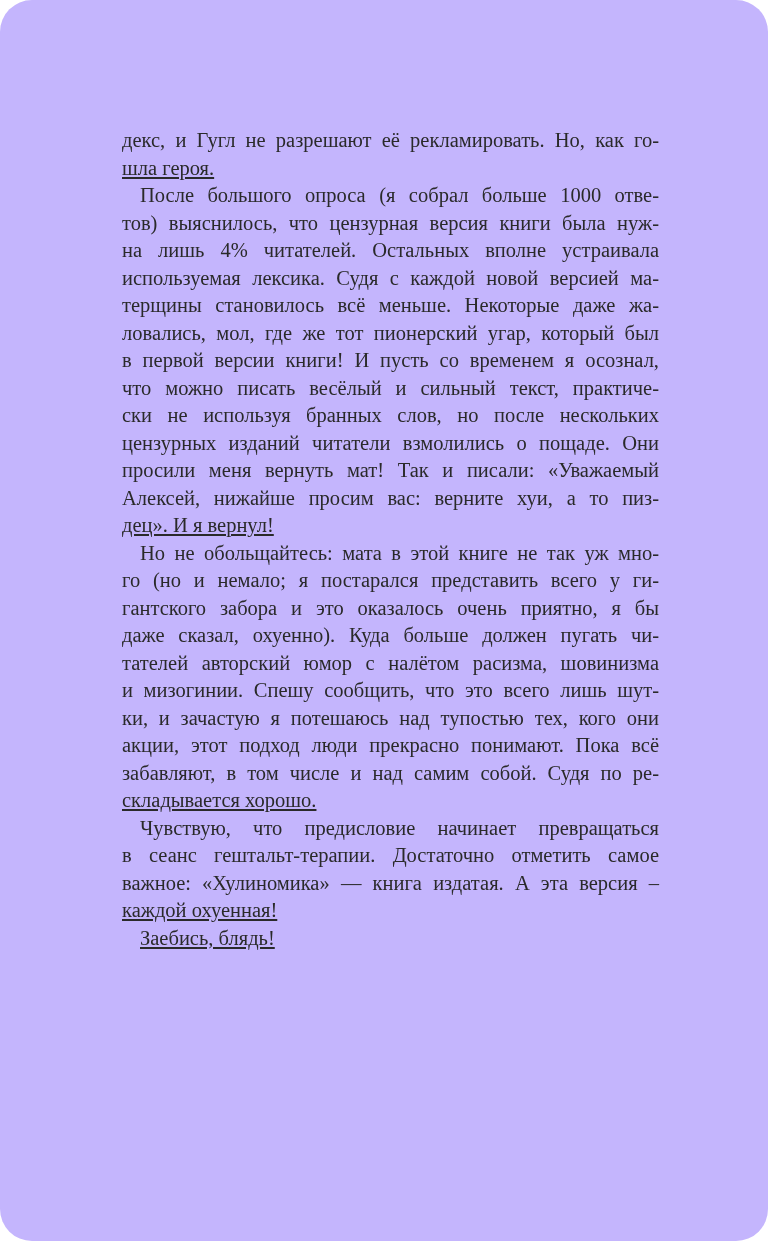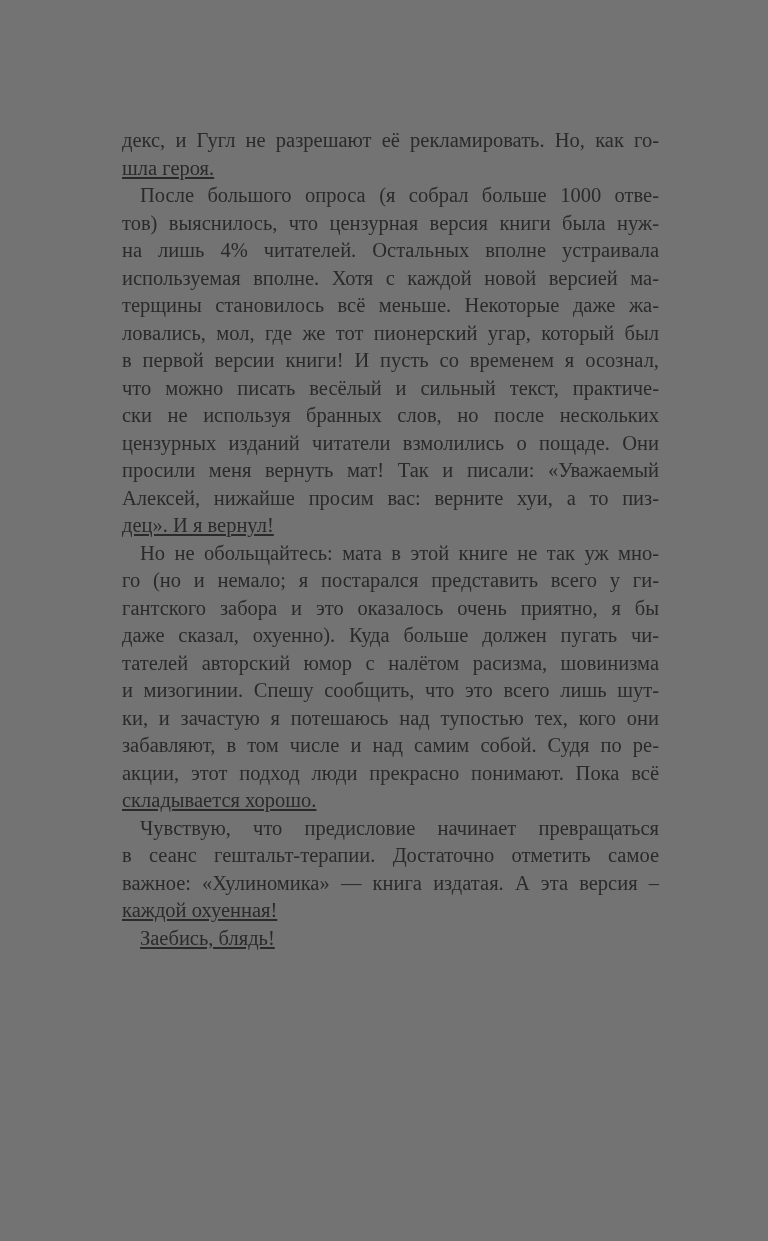--- a/index.html
+++ b/index.html
@@ -9,21 +9,22 @@
   }
   body {
     width: 768px;
     height: 1241px;
     position: relative;
     overflow: hidden;
   }
   .book-page {
     position: absolute;
     inset: 0;
-    background: #737373;
+    background: #c4b5fd;
+    border-radius: 32px;
   }
   .text-column {
     position: absolute;
     left: 122px;
     top: 127px;
     width: 537px;
     font-family: "Liberation Serif", "DejaVu Serif", serif;
     font-size: 20.5px;
     line-height: 27.5px;
     color: #2a2a2a;
@@ -45,39 +46,39 @@
 </head>
 <body>
 
 <div class="book-page">
   <div class="text-column">
       <div class="line">декс, и Гугл не разрешают её рекламировать. Но, как го-</div>
       <div class="line last">шла героя.</div>
       <div class="line indent">После большого опроса (я собрал больше 1000 отве-</div>
       <div class="line">тов) выяснилось, что цензурная версия книги была нуж-</div>
       <div class="line">на лишь 4% читателей. Остальных вполне устраивала</div>
-      <div class="line">используемая вполне. Хотя с каждой новой версией ма-</div>
+      <div class="line">используемая лексика. Судя с каждой новой версией ма-</div>
       <div class="line">терщины становилось всё меньше. Некоторые даже жа-</div>
       <div class="line">ловались, мол, где же тот пионерский угар, который был</div>
       <div class="line">в первой версии книги! И пусть со временем я осознал,</div>
       <div class="line">что можно писать весёлый и сильный текст, практиче-</div>
       <div class="line">ски не используя бранных слов, но после нескольких</div>
       <div class="line">цензурных изданий читатели взмолились о пощаде. Они</div>
       <div class="line">просили меня вернуть мат! Так и писали: «Уважаемый</div>
       <div class="line">Алексей, нижайше просим вас: верните хуи, а то пиз-</div>
       <div class="line last">дец». И я вернул!</div>
       <div class="line indent">Но не обольщайтесь: мата в этой книге не так уж мно-</div>
       <div class="line">го (но и немало; я постарался представить всего у ги-</div>
       <div class="line">гантского забора и это оказалось очень приятно, я бы</div>
       <div class="line">даже сказал, охуенно). Куда больше должен пугать чи-</div>
       <div class="line">тателей авторский юмор с налётом расизма, шовинизма</div>
       <div class="line">и мизогинии. Спешу сообщить, что это всего лишь шут-</div>
       <div class="line">ки, и зачастую я потешаюсь над тупостью тех, кого они</div>
+      <div class="line">акции, этот подход люди прекрасно понимают. Пока всё</div>
       <div class="line">забавляют, в том числе и над самим собой. Судя по ре-</div>
-      <div class="line">акции, этот подход люди прекрасно понимают. Пока всё</div>
       <div class="line last">складывается хорошо.</div>
       <div class="line indent">Чувствую, что предисловие начинает превращаться</div>
       <div class="line">в сеанс гештальт-терапии. Достаточно отметить самое</div>
       <div class="line">важное: «Хулиномика» — книга издатая. А эта версия –</div>
       <div class="line last">каждой охуенная!</div>
       <div class="line indent last">Заебись, блядь!</div>
     </div>
 </div>
 
 </body></html>

